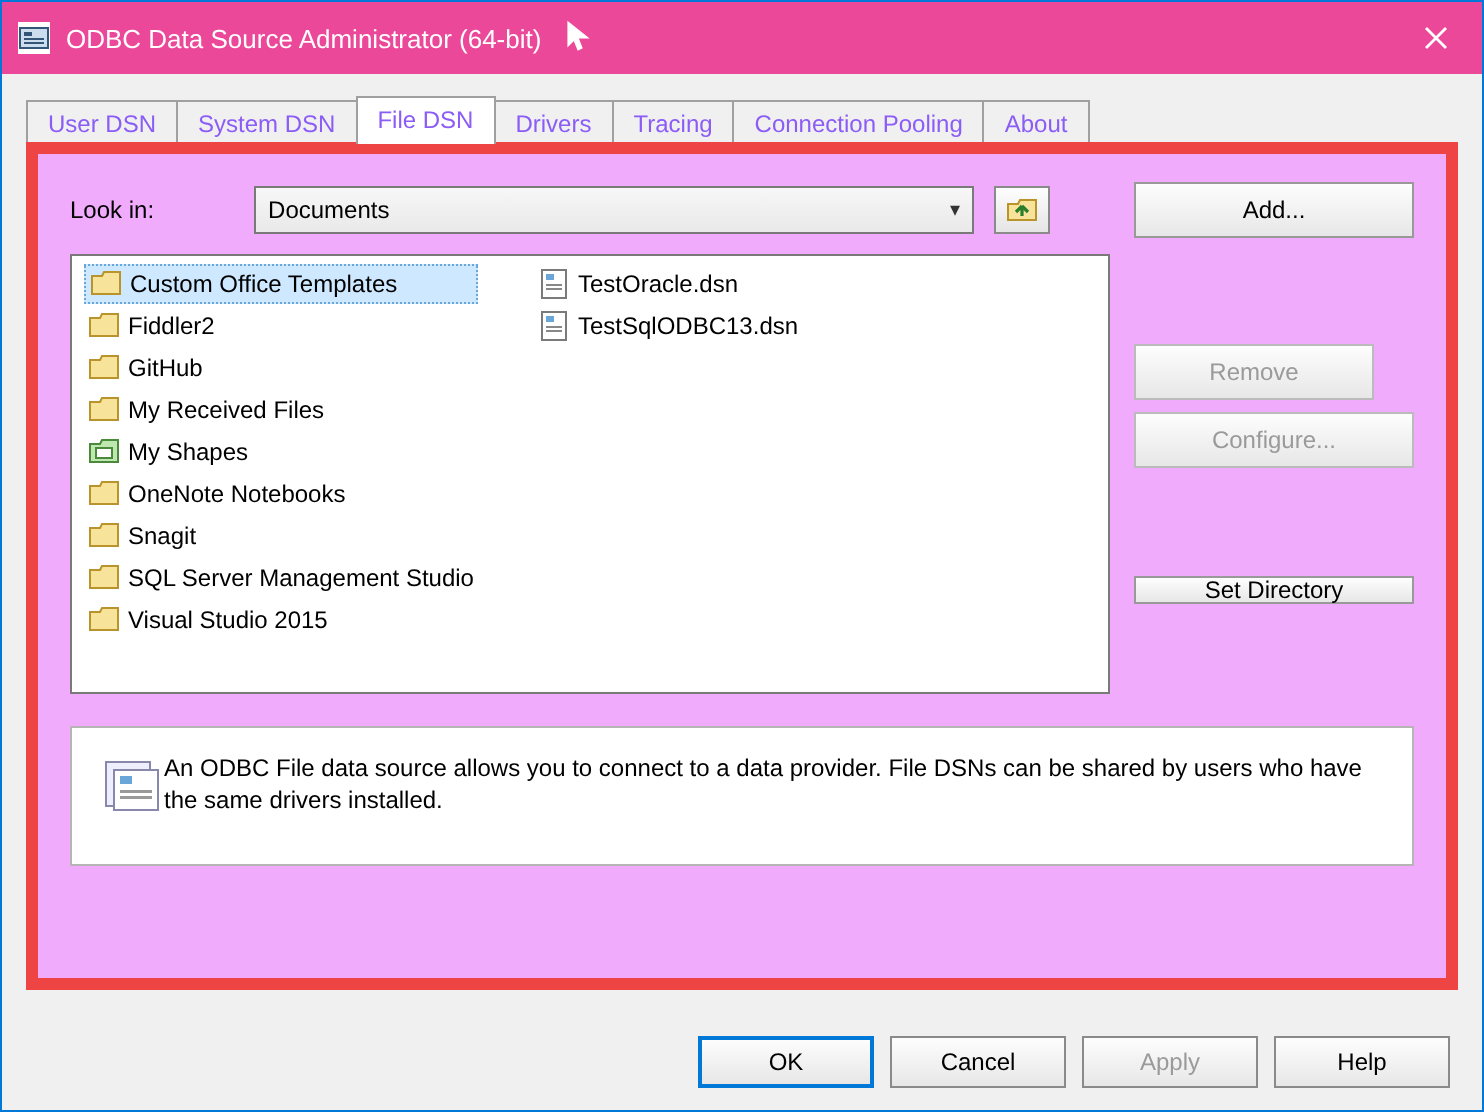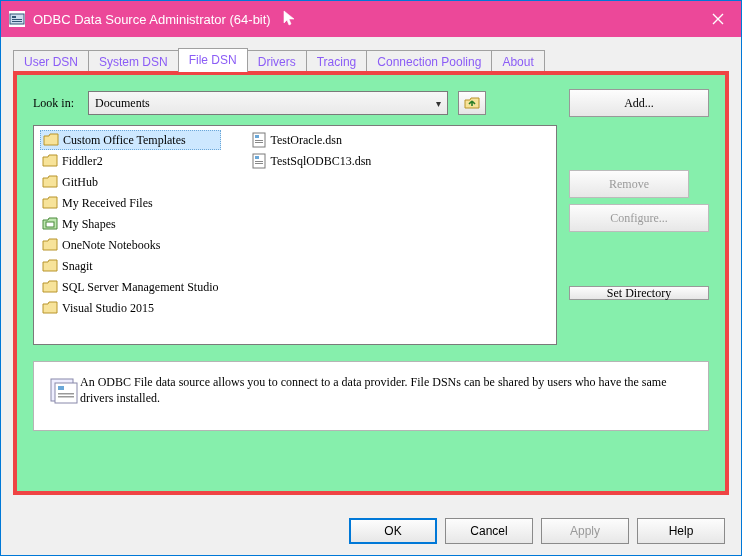--- a/index.html
+++ b/index.html
@@ -73,44 +73,44 @@
     height: 22px;
   }
   .tab.active {
     background: #fff;
     z-index: 3;
     height: 24px;
     top: 1px;
     padding-top: 4px;
   }
   .tabpanel {
-    border: 4px solid #ef4444;
-    background: #86efac;
+    border: 6px solid #ef4444;
+    background: #f0abfc;
     flex: 1;
     position: relative;
     padding: 14px 16px 16px 16px;
     display: flex;
     flex-direction: column;
-    font-family: Liberation Serif, serif;
   }
   .toprow {
     display: flex;
     align-items: center;
     gap: 10px;
   }
   .lookin-label { margin-right: 4px; }
   .combo {
     flex: 0 0 360px;
     height: 24px;
     border: 1px solid #7a7a7a;
     background: linear-gradient(#f7f7f7,#e9e9e9);
     display: flex;
     align-items: center;
     padding: 0 6px;
     justify-content: space-between;
+    margin-left: 36px;
   }
   .combo .chev { font-size: 10px; color: #333; }
   .up-btn {
     width: 28px; height: 24px;
     border: 1px solid #8a8a8a;
     background: linear-gradient(#fefefe,#e5e5e5);
     display:flex;align-items:center;justify-content:center;
   }
   .up-btn svg { width: 16px; height: 16px; }
   .mainrow {

